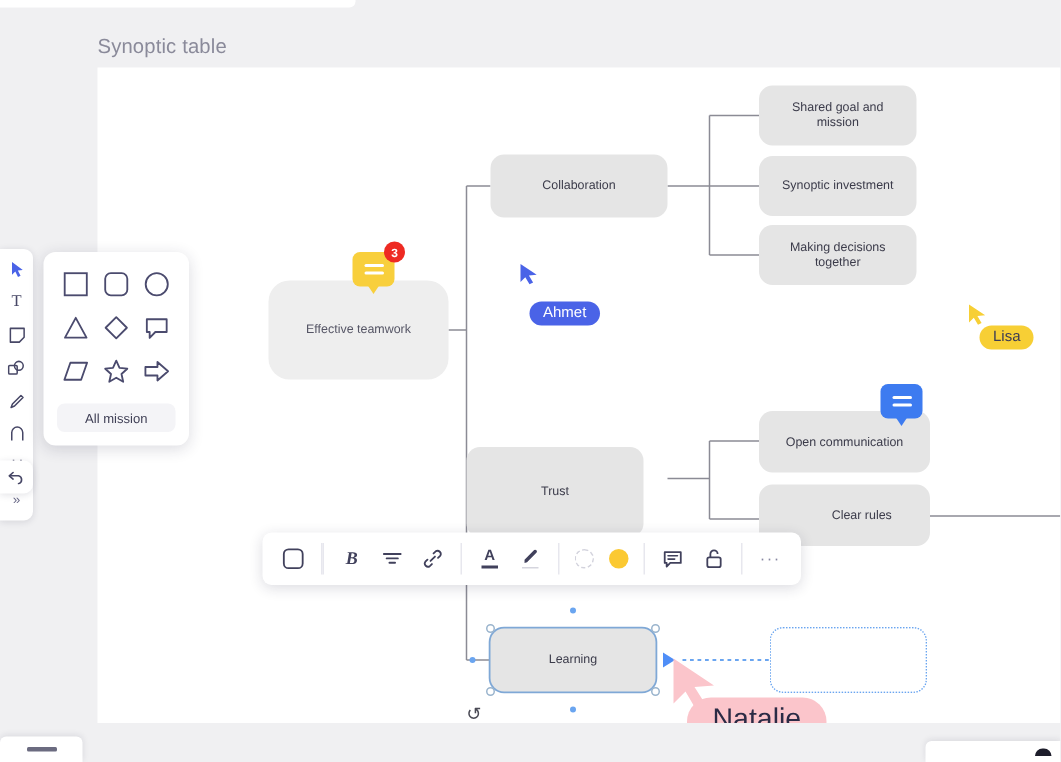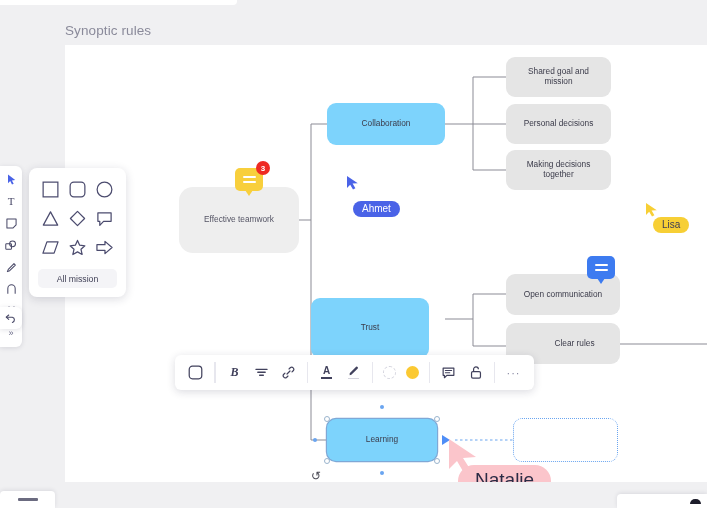--- a/index.html
+++ b/index.html
@@ -45,21 +45,21 @@
     position: absolute;
     display: flex; align-items: center; justify-content: center;
     border-radius: 9px;
     font-size: 8.3px;
     color: #3b3b4a;
     text-align: center;
     padding: 0 8px;
     line-height: 1.2;
   }
   .node.root     { background: #eeeeee; color: #555565; border-radius: 14px; }
-  .node.yellow   { background: #7dd3fc; }
+  .node.yellow   { background: #e5e5e5; }
   .node.green    { background: #e5e5e5; }
 
   
   .node.selected { box-shadow: 0 0 0 1.2px #7fa8d6; }
   .handle {
     position: absolute; width: 6px; height: 6px;
     border: 1.2px solid #9ab4cd; background: #fff; border-radius: 50%;
   }
   .handle.tl { left: -3px; top: -3px; }
   .handle.tr { right: -3px; top: -3px; }
@@ -243,21 +243,21 @@
 </style>
 </head>
 <body>
 
 <div id="app">
 
   <div class="tab-strip">
     <div class="tab-remnant"></div>
   </div>
 
-  <div class="board-title">Synoptic rules</div>
+  <div class="board-title">Synoptic table</div>
 
   <div class="canvas">
 
     <svg class="svg-wires" viewBox="0 0 642 437" preserveAspectRatio="none">
       <g stroke="#8b8b95" stroke-width="1" fill="none">
 
         <path d="M 234 175 L 246 175"></path>
 
         <path d="M 246 79 L 246 395"></path>
 
@@ -300,21 +300,21 @@
 
     <div class="node yellow" style="left:262px; top:58px; width:118px; height:42px;">
       <span>Collaboration</span>
     </div>
 
     <div class="node green" style="left:441px; top:12px; width:105px; height:40px;">
       <span>Shared goal and mission</span>
     </div>
 
     <div class="node green" style="left:441px; top:59px; width:105px; height:40px;">
-      <span>Personal decisions</span>
+      <span>Synoptic investment</span>
     </div>
 
     <div class="node green" style="left:441px; top:105px; width:105px; height:40px;">
       <span>Making decisions together</span>
     </div>
 
     <div class="node yellow" style="left:246px; top:253px; width:118px; height:60px;">
       <span>Trust</span>
     </div>
 

